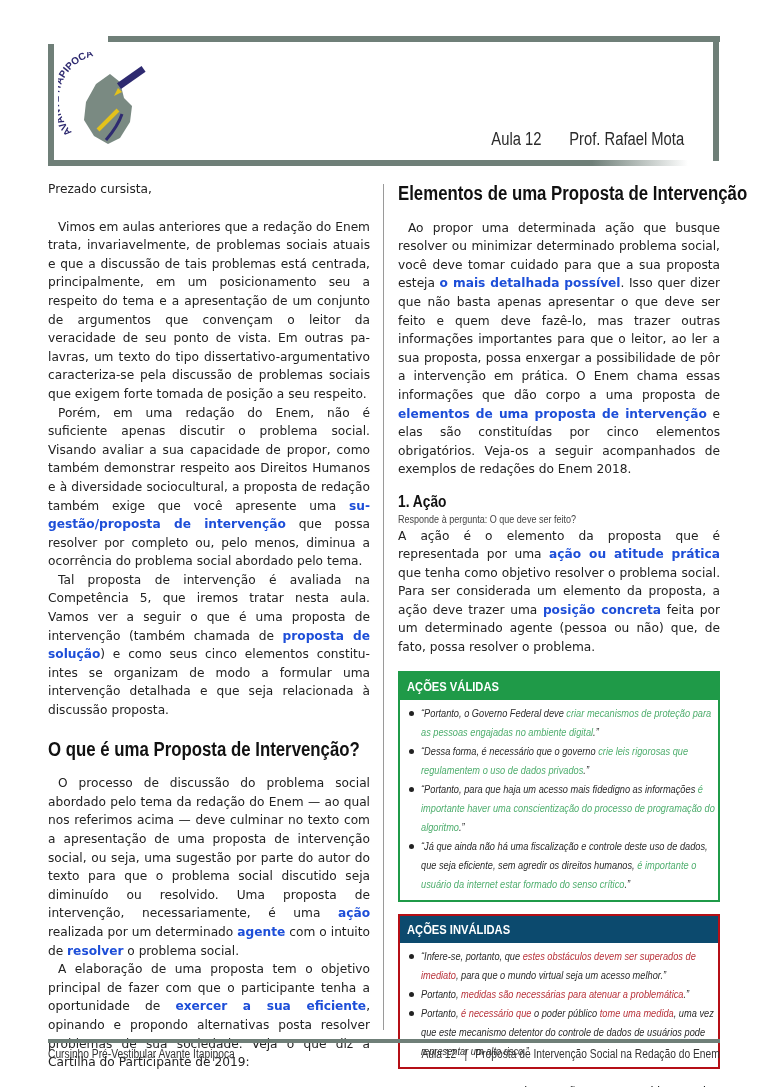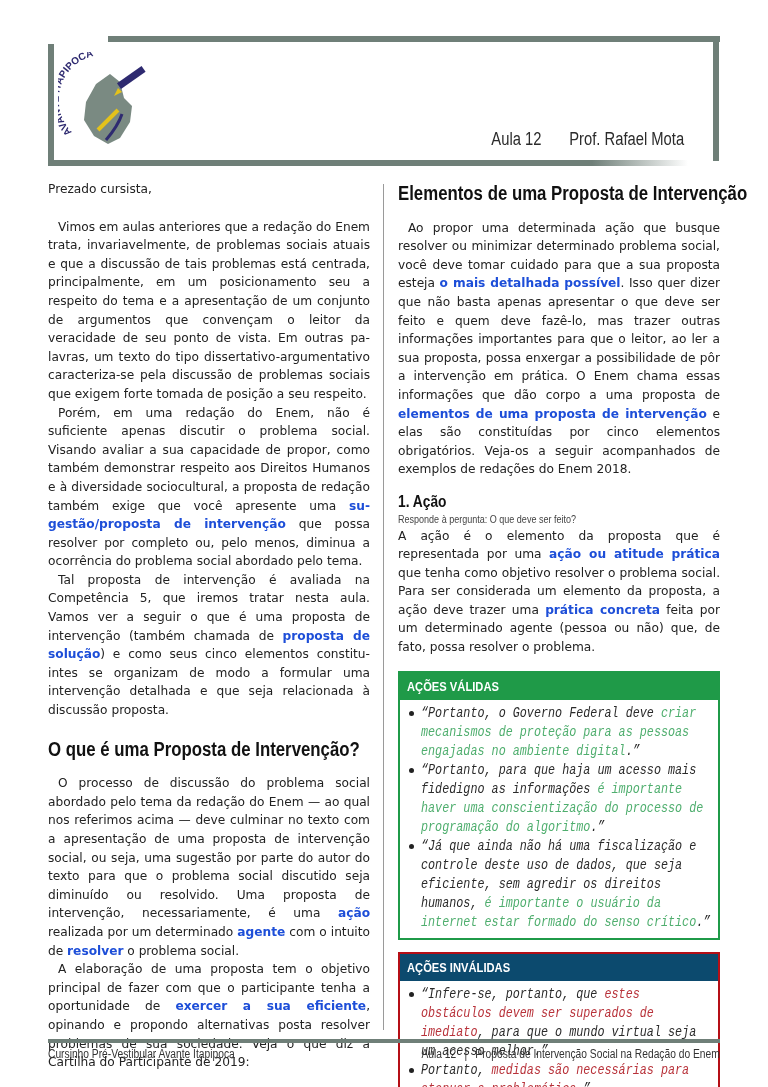--- a/index.html
+++ b/index.html
@@ -42,21 +42,21 @@
 
   
   .box { margin-top: 12px; width: 322px; border: 2px solid; }
   .box-valid { border-color: #1f9a48; }
   .box-invalid { border-color: #b50f16; }
   .box-head { height: 27px; padding-left: 7px; font-family: "Liberation Sans", sans-serif; font-weight: bold; font-size: 13px; color: #ffffff; line-height: 27px; }
   .box-head span { display: inline-block; transform: scaleX(0.86); transform-origin: left; }
   .box-valid .box-head { background: #1f9a48; }
   .box-invalid .box-head { background: #0c4a6e; }
   .box ul { list-style: none; padding: 4px 4px 6px 8px; }
-  .box li { position: relative; padding-left: 13px; font-family: Liberation Mono, monospace; font-style: italic; font-size: 14px; line-height: 19px; color: #2a2a2a; }
+  .box li { position: relative; padding-left: 13px; font-family: Liberation Sans, sans-serif; font-style: italic; font-size: 11px; line-height: 19px; color: #2a2a2a; }
   .box li .txt { display: block; width: 350px; transform: scaleX(0.84); transform-origin: left; }
   .box li::before { content: ""; position: absolute; left: 1px; top: 7px; width: 5px; height: 5px; border-radius: 50%; background: #222; }
   .hl-green { color: #4fae6e; }
   .hl-red { color: #b8323a; }
 
   
   .foot-rule { position: absolute; left: 48px; top: 1039px; width: 672px; height: 4px; background: #6f7f78; }
   .foot-left { position: absolute; left: 48px; top: 1047px; font-family: "Liberation Sans", sans-serif; font-size: 12.5px; color: #333; transform: scaleX(0.82); transform-origin: left; white-space: nowrap; }
   .foot-right { position: absolute; right: 48px; top: 1047px; font-family: "Liberation Sans", sans-serif; font-size: 12.5px; color: #333; transform: scaleX(0.82); transform-origin: right; white-space: nowrap; }
   .foot-right .sep { margin: 0 10px; }
@@ -107,27 +107,30 @@
 <div class="divider"></div>
 
 <div class="col col-right">
   <h2 style="margin-top:4px; margin-bottom:16px">Elementos de uma Proposta de Intervenção</h2>
 
   <p class="ind"><span>Ao propor uma determinada ação que busque resolver ou minimizar determinado problema social, você deve to­mar cuidado para que a sua proposta esteja </span><b>o mais deta­lhada possível</b><span>. Isso quer dizer que não basta apenas apre­sentar o que deve ser feito e quem deve fazê-lo, mas tra­zer outras informações importantes para que o leitor, ao ler a sua proposta, possa enxergar a possibilidade de pôr a intervenção em prática. O Enem chama essas informa­ções que dão corpo a uma proposta de </span><b>elementos de uma proposta de intervenção</b><span> e elas são constituídas por cin­co elementos obrigatórios. Veja-os a seguir acompanha­dos de exemplos de redações do Enem 2018.</span></p>
 
   <h3 style="margin-top:14px">1. Ação</h3>
   <div class="resp">Responde à pergunta: O que deve ser feito?</div>
 
-  <p><span>A ação é o elemento da proposta que é representada por uma </span><b>ação ou atitude prática</b><span> que tenha como objetivo resolver o problema social. Para ser considerada um ele­mento da proposta, a ação deve trazer uma </span><b>prática concre­ta</b><span> feita por um determinado agente (pessoa ou não) que, de fato, possa resolver o problema.</span></p>
+  <p><span>A ação é o elemento da proposta que é representada por uma </span><b>ação ou atitude prática</b><span> que tenha como objetivo resolver o problema social. Para ser considerada um ele­mento da proposta, a ação deve trazer uma </span><b>posição concre­ta</b><span> feita por um determinado agente (pessoa ou não) que, de fato, possa resolver o problema.</span></p>
 
   <div class="box box-valid" style="margin-top:14px">
     <div class="box-head"><span>AÇÕES VÁLIDAS</span></div>
     <ul>
       <li>
           <span class="txt"><span>“Portanto, o Governo Federal deve </span><span class="hl-green">criar mecanismos de proteção para as pessoas engajadas no ambiente digital</span><span>.”</span></span>
+        </li>
+      <li>
+          <span class="txt"><span>“Dessa forma, é necessário que o governo </span><span class="hl-green">crie leis rigorosas que regulamentem o uso de dados privados</span><span>.”</span></span>
         </li>
       <li>
           <span class="txt"><span>“Portanto, para que haja um acesso mais fidedigno as informações </span><span class="hl-green">é importante haver uma conscientização do processo de programação do algoritmo</span><span>.”</span></span>
         </li>
       <li>
           <span class="txt"><span>“Já que ainda não há uma fiscalização e controle deste uso de dados, que seja eficiente, sem agredir os direitos humanos, </span><span class="hl-green">é importante o usuário da internet estar formado do senso crítico</span><span>.”</span></span>
         </li>
     </ul>
   </div>
 

